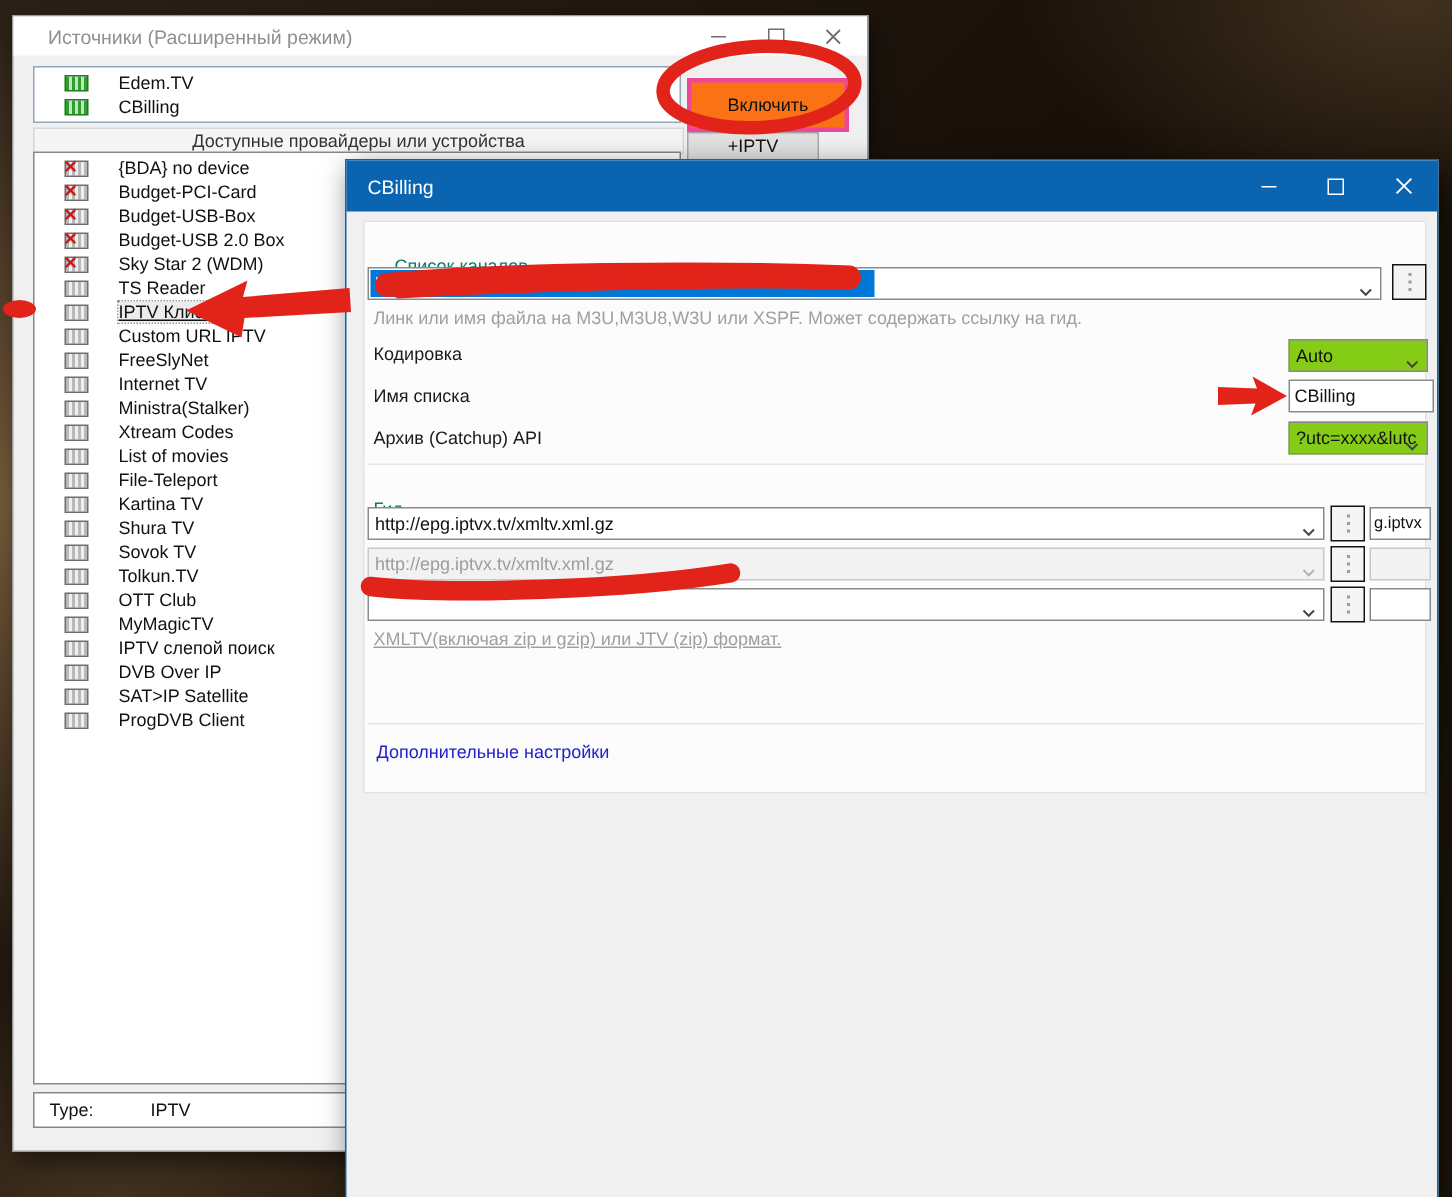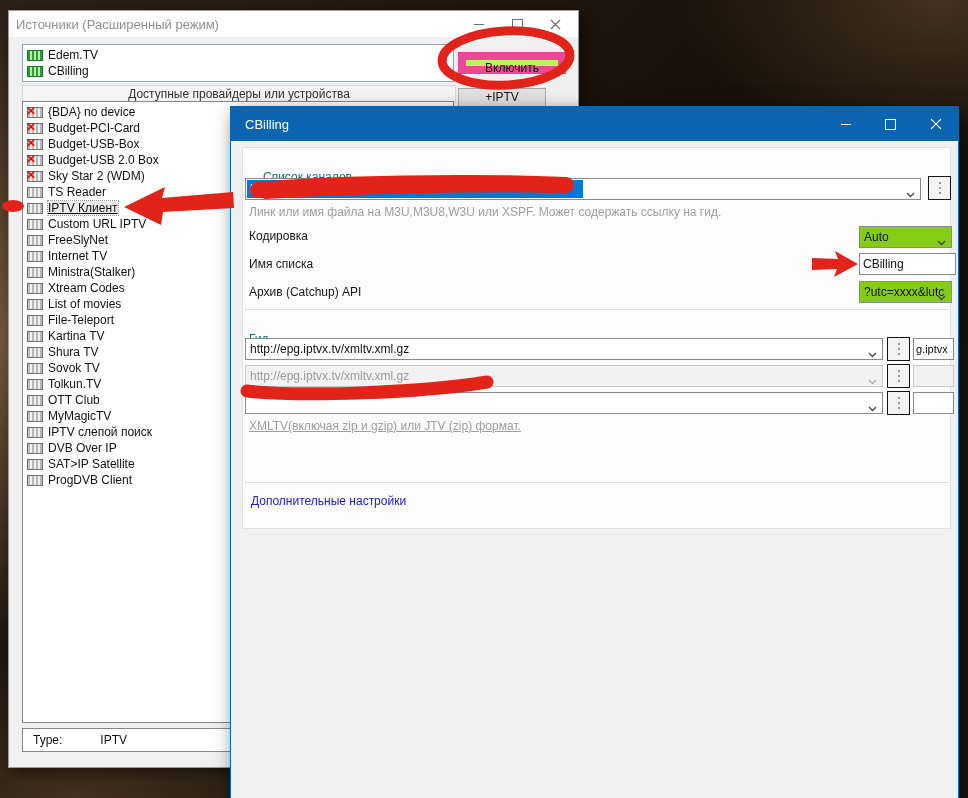--- a/index.html
+++ b/index.html
@@ -9,38 +9,38 @@
     background:
       radial-gradient(420px 240px at 97% 0%, rgba(99,76,50,.55), transparent 62%),
       radial-gradient(300px 520px at 0% 42%, rgba(131,101,66,.85), transparent 62%),
       radial-gradient(520px 280px at 8% 100%, rgba(92,70,45,.6), transparent 62%),
       linear-gradient(135deg,#2c2117 0%,#181009 45%,#1f150c 100%);}
 
   
   .src-window{position:absolute;left:8px;top:10px;width:569px;height:756px;background:#f0f0f0;
     border:1px solid #9b9b9b;box-shadow:3px 5px 14px rgba(0,0,0,.5);}
   .src-titlebar{position:relative;height:26px;background:#ffffff;display:flex;align-items:center;}
-  .src-title{padding-left:7px;font-size:13px;color:#8f8f8f;}
+  .src-title{padding-left:23px;font-size:13px;color:#8f8f8f;}
   .caps{position:absolute;right:4px;top:0;height:26px;display:flex;color:#6e6e6e;}
   .cap-btn{width:38px;height:100%;display:flex;align-items:center;justify-content:center;cursor:default;}
   .glyph-min{width:10px;height:1px;background:currentColor;}
   .glyph-max{width:9px;height:9px;border:1px solid currentColor;}
 
   .active-list{position:absolute;left:13px;top:33px;width:432px;height:38px;background:#fff;
     border:1px solid #90a6bd;padding-top:2px;box-sizing:border-box;}
-  .row{height:16px;display:flex;align-items:center;padding-left:4px;gap:5px;font-size:12px;color:#111;white-space:nowrap;}
+  .row{height:16px;display:flex;align-items:center;padding-left:20px;gap:20px;font-size:12px;color:#111;white-space:nowrap;}
   .dev-icon{position:relative;width:16px;height:11px;flex:0 0 16px;border:1px solid #6e6e6e;box-sizing:border-box;
     background:repeating-linear-gradient(90deg,#b9b9b9 0 2px,#efefef 2px 4px);}
   .dev-icon.green{border-color:#1d7a1d;background:repeating-linear-gradient(90deg,#2f9e2f 0 2px,#bfe6bf 2px 4px);}
   .dev-icon.nodev::after{content:"\2715";position:absolute;left:-2px;top:-4px;font-size:12px;font-weight:bold;
     color:#d40f0f;text-shadow:0 0 1px #d40f0f;}
   .row-label.sel{background:#ececec;outline:1px dotted #9a9a9a;text-decoration:underline;}
 
-  .enable-btn{position:absolute;left:449px;top:41px;width:108px;height:22px;background:#bef264;
-    border:8px solid #ec4899;font-size:12px;color:#111;font-family:inherit;}
+  .enable-btn{position:absolute;left:449px;top:41px;width:108px;height:36px;background:#f97316;
+    border:3px solid #ec4899;font-size:12px;color:#111;font-family:inherit;}
   .prov-header{position:absolute;left:13px;top:74px;width:432px;height:16px;background:#f5f5f5;
     border:1px solid #d8d8d8;box-sizing:content-box;text-align:center;line-height:16px;font-size:12px;color:#333;}
   .addiptv-btn{position:absolute;left:449px;top:77px;width:88px;height:24px;background:#e1e1e1;
     border:1px solid #a8a8a8;font-size:12px;color:#111;font-family:inherit;}
   .prov-list{position:absolute;left:13px;top:90px;width:432px;height:622px;background:#fff;
     border:1px solid #828790;padding-top:2px;box-sizing:border-box;}
   .type-box{position:absolute;left:13px;top:717px;width:432px;height:24px;background:#fff;border:1px solid #828790;
     box-sizing:border-box;display:flex;align-items:center;font-size:12px;color:#111;}
   .type-box .t-lbl{margin-left:10px;}
   .type-box .t-val{margin-left:38px;}

